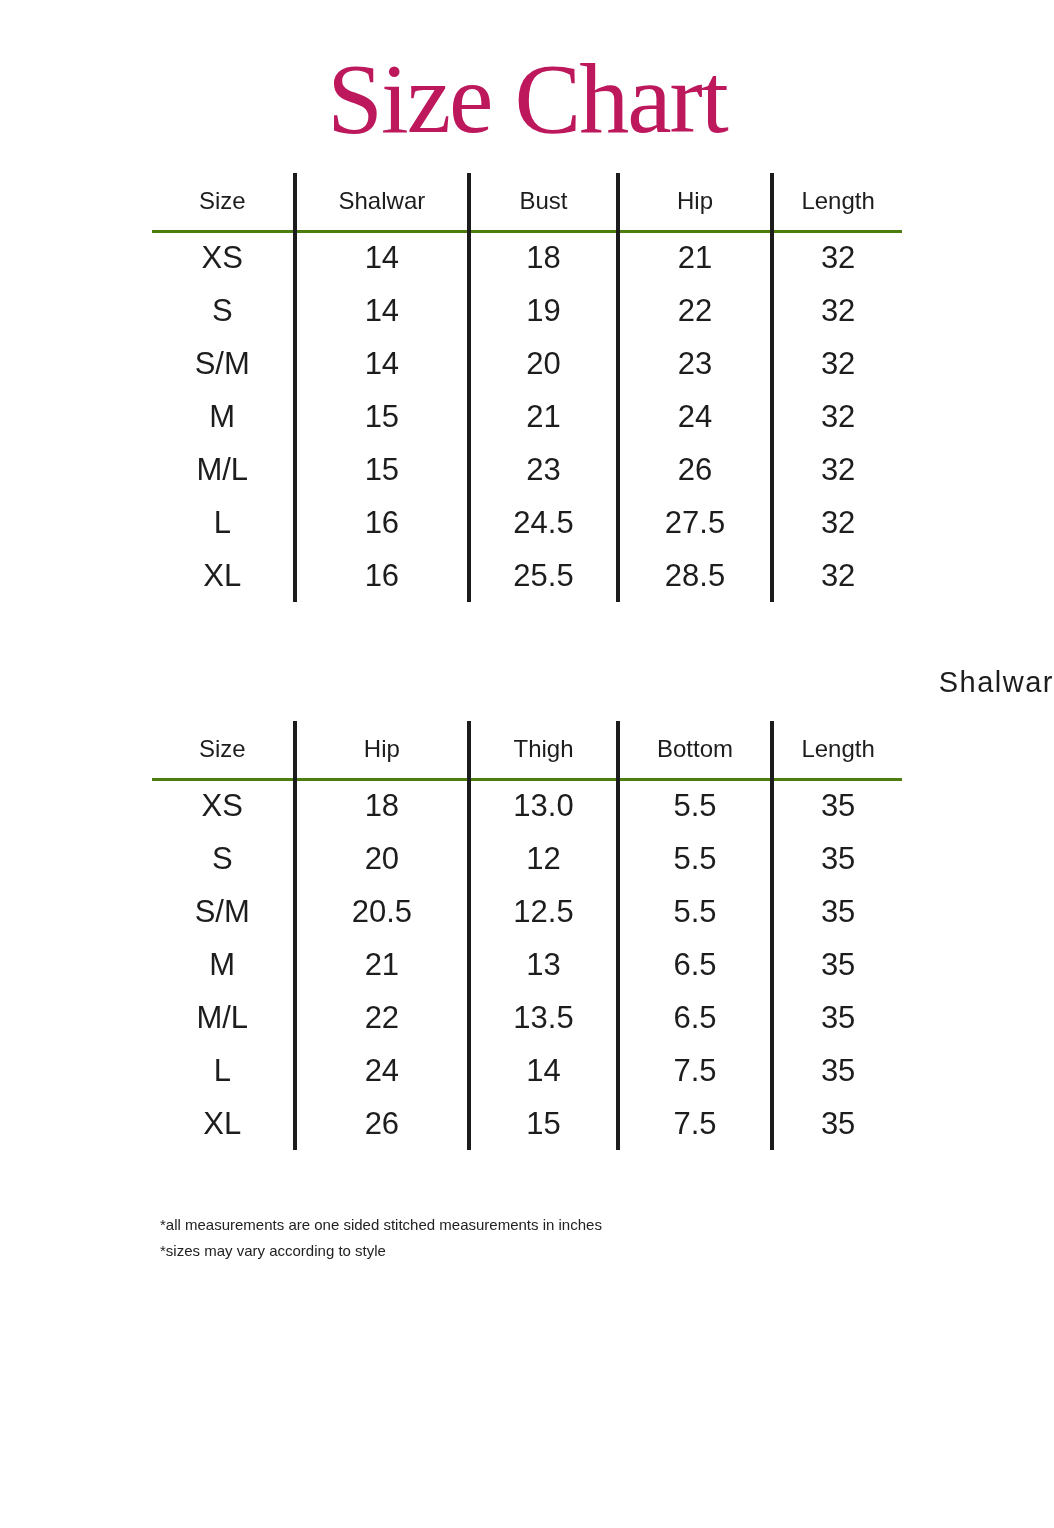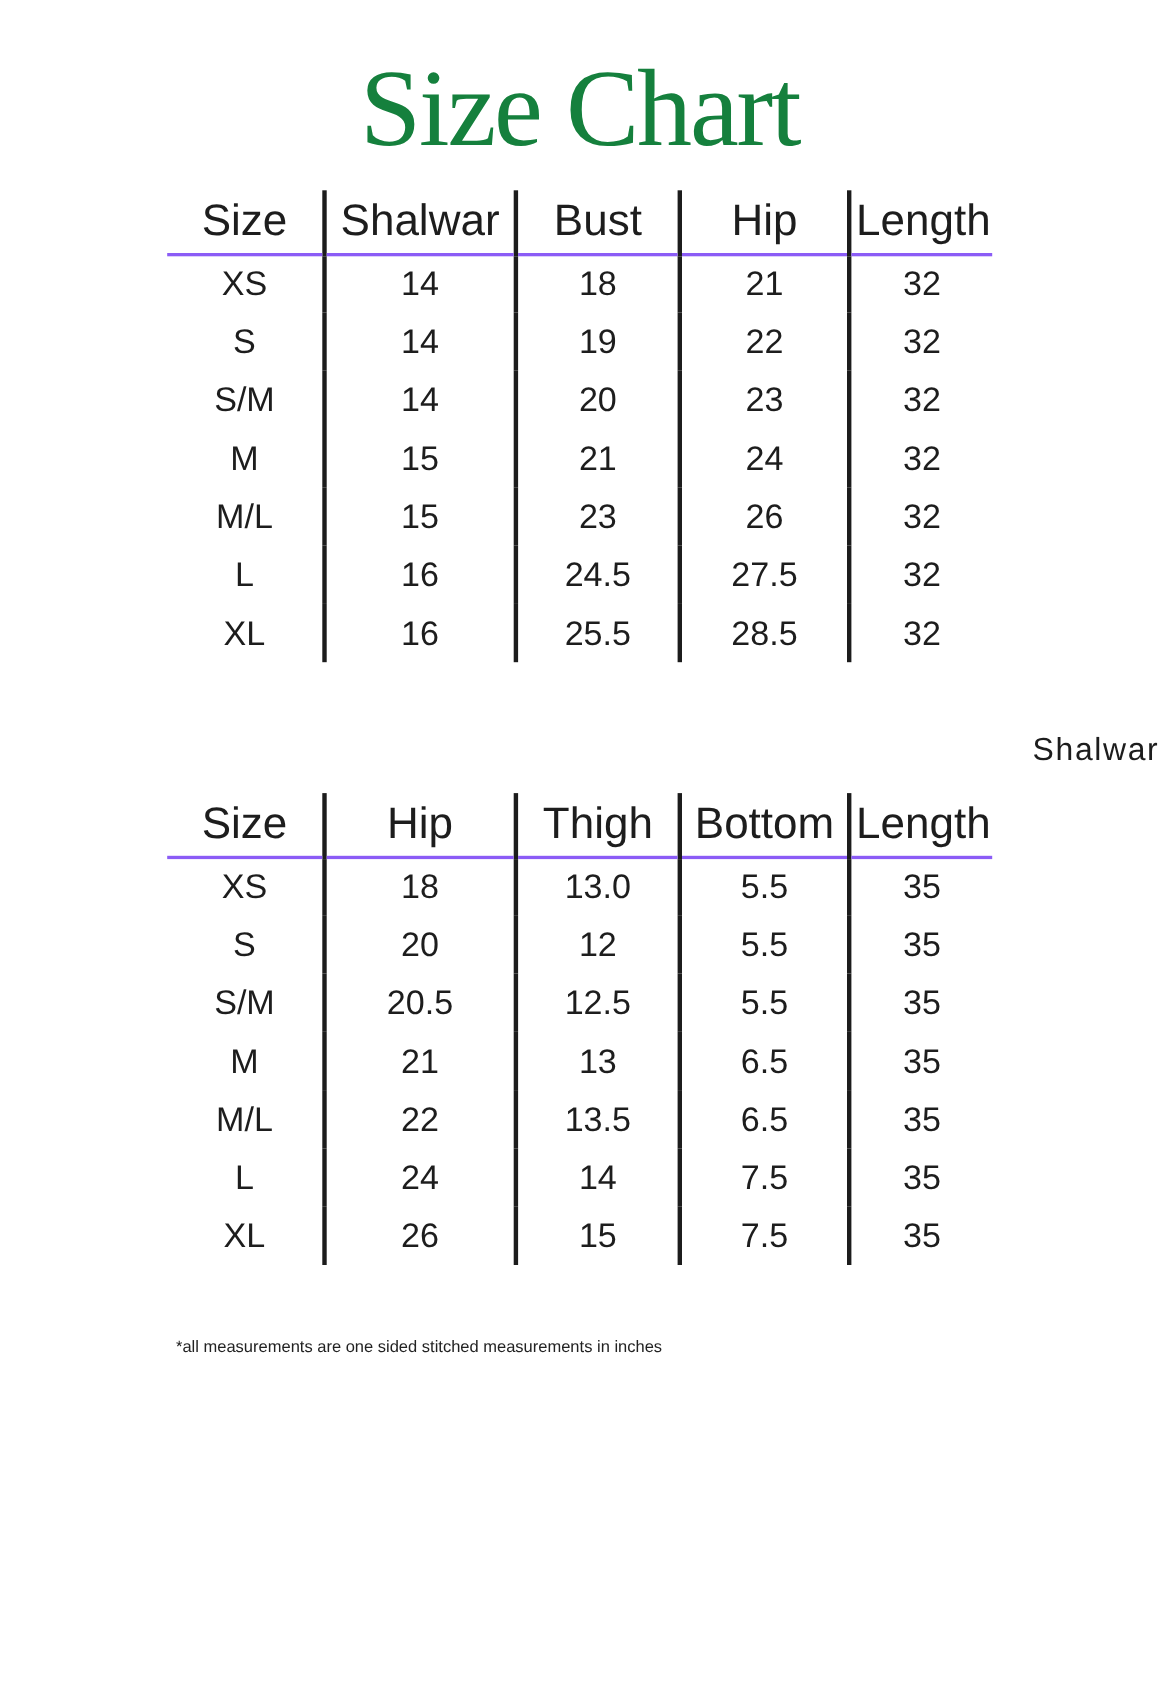--- a/index.html
+++ b/index.html
@@ -17,21 +17,21 @@
     overflow: hidden;
   }
   .page-title {
     margin-top: 46px;
     text-align: center;
     font-family: "Liberation Serif", "DejaVu Serif", serif;
     font-weight: 400;
     font-size: 100px;
     line-height: 1.05;
     letter-spacing: -2px;
-    color: #15803d;
+    color: #be185d;
   }
   .section-title {
     text-align: center;
     font-size: 29px;
     font-weight: 500;
     letter-spacing: 1.5px;
     color: #1d1d1d;
   }
   .section-title.shirt   { margin-top: 48px; }
   .section-title.shalwar { margin-top: 64px; text-align: right; }
@@ -48,23 +48,23 @@
   table.size-table col.c5 { width: 17.3%; }
   table.size-table th,
   table.size-table td {
     text-align: center;
     vertical-align: middle;
     font-weight: 400;
     color: #1d1d1d;
     padding: 0 4px;
   }
   table.size-table th {
-    font-size: 40px;
+    font-size: 24px;
     height: 58px;
-    border-bottom: 3px solid #8b5cf6;
+    border-bottom: 3px solid #4d7c0f;
   }
   table.size-table td {
     font-size: 31px;
     height: 53px;
   }
   table.size-table th + th,
   table.size-table td + td {
     border-left: 4px solid #1c1c1c;
   }
   .footnotes {
@@ -225,16 +225,17 @@
         <td>26</td>
         <td>15</td>
         <td>7.5</td>
         <td>35</td>
       </tr>
     </tbody>
   </table>
 
   <div class="footnotes">
     <div>*all measurements are one sided stitched measurements in inches</div>
+    <div>*sizes may vary according to style</div>
   </div>
 
 
 </div>
 
 </body></html>

